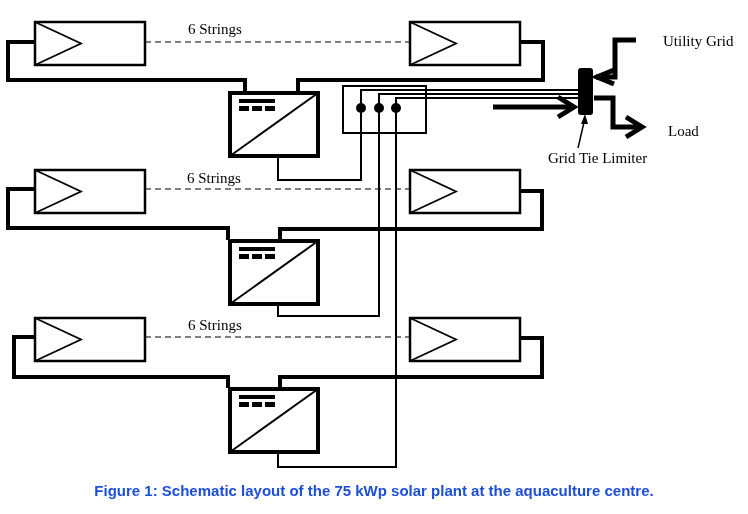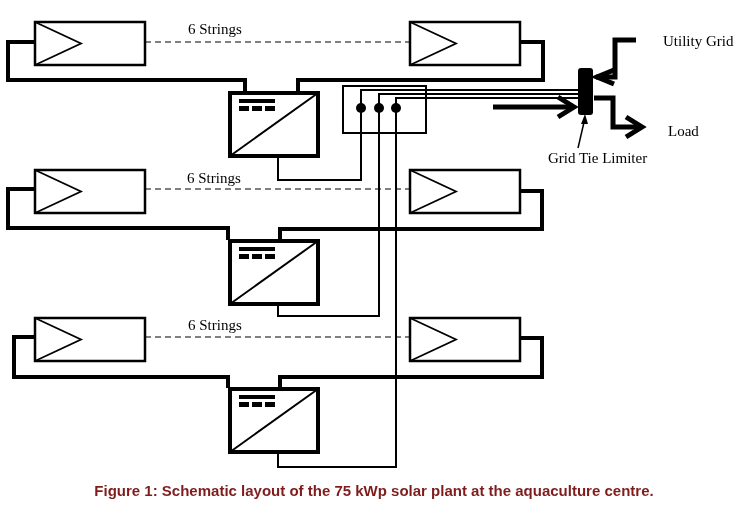--- a/index.html
+++ b/index.html
@@ -1,20 +1,20 @@
 <!DOCTYPE html>
 <html><head>
   <meta charset="utf-8">
   <style>
     html, body { margin: 0; padding: 0; background: #ffffff; }
     body { width: 748px; height: 514px; position: relative; overflow: hidden; }
     svg { position: absolute; left: 0; top: 0; }
     .serif { font-family: "Liberation Serif", "DejaVu Serif", serif; font-size: 15px; fill: #000; }
     .caption { position: absolute; left: 0; top: 482px; width: 748px; text-align: center;
-      font-family: "Liberation Sans", "DejaVu Sans", sans-serif; font-weight: bold; font-size: 15px; color: #7f1d1d; }
+      font-family: "Liberation Sans", "DejaVu Sans", sans-serif; font-weight: bold; font-size: 15px; color: #1d4ed8; }
   </style>
 </head>
 <body>
 
 <svg width="748" height="514" viewBox="0 0 748 514">
   <defs>
     <g id="panel">
       <rect x="0" y="0" width="110" height="43" fill="#fff" stroke="#000" stroke-width="2.5"></rect>
       <polyline points="0,0 46,21.5 0,43" fill="none" stroke="#000" stroke-width="1.8"></polyline>
     </g>

